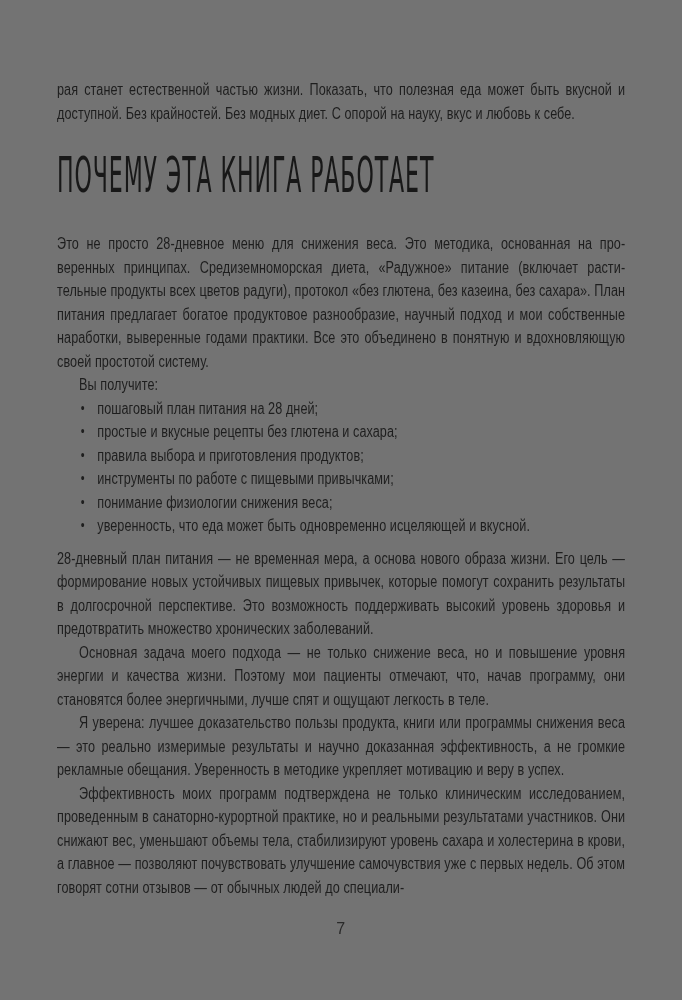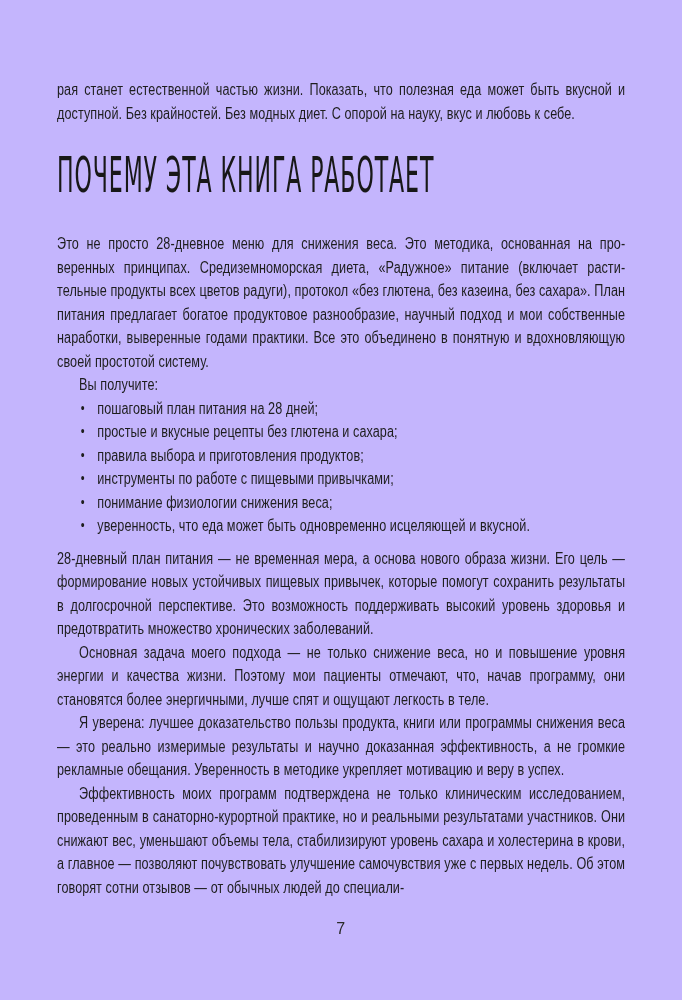--- a/index.html
+++ b/index.html
@@ -4,21 +4,21 @@
 <style>
   html, body {
     margin: 0;
     padding: 0;
     background: #ffffff;
   }
   .book-page {
     position: relative;
     width: 682px;
     height: 1000px;
-    background: #c4b5fd;
+    background: #737373;
     overflow: hidden;
     font-family: "Liberation Sans", sans-serif;
     color: #1e1e1e;
   }
   
   .text-column {
     position: absolute;
     left: 57px;
     top: 78px;
     width: 720px;

